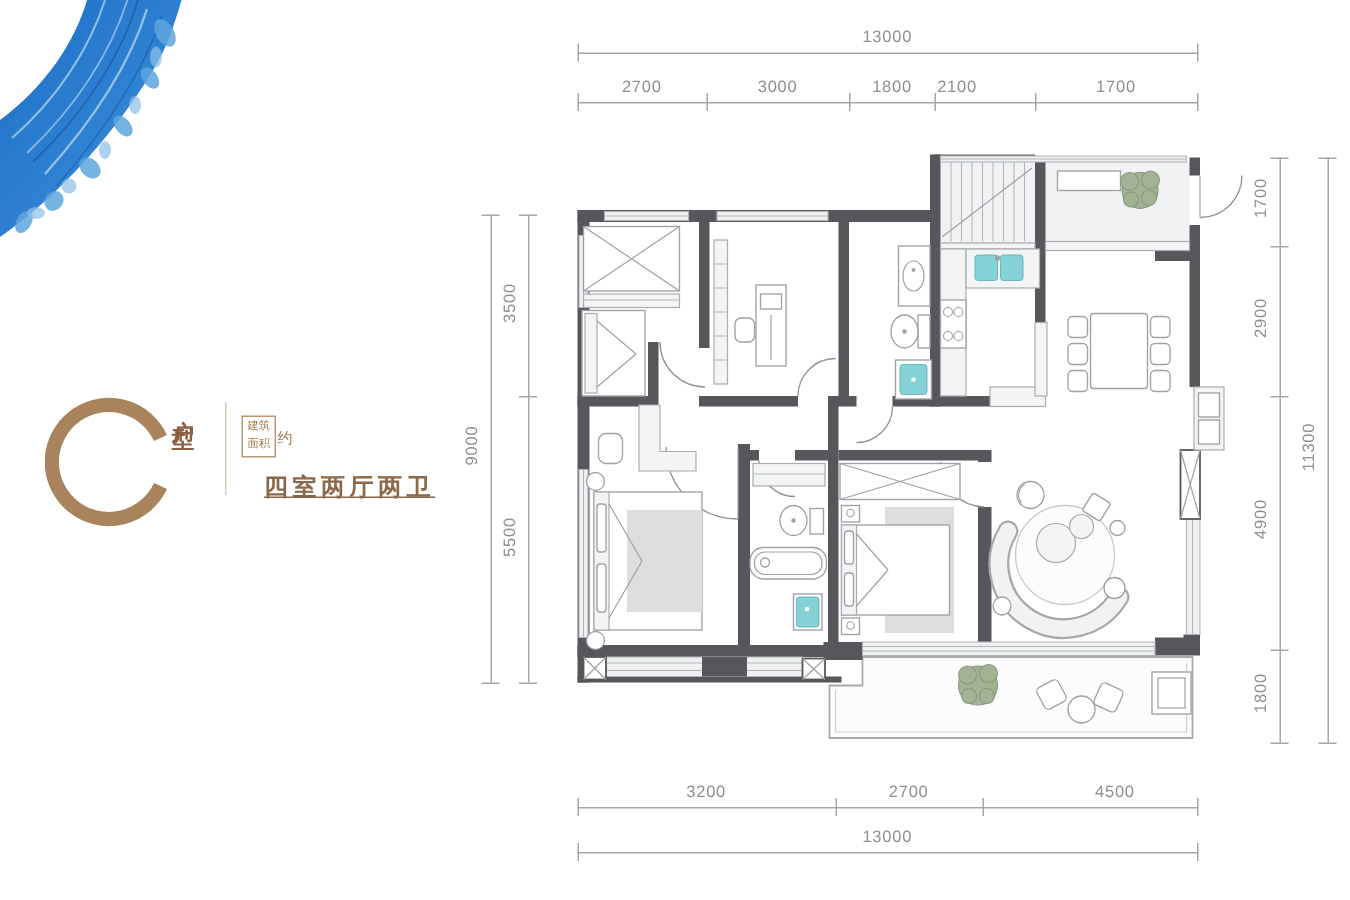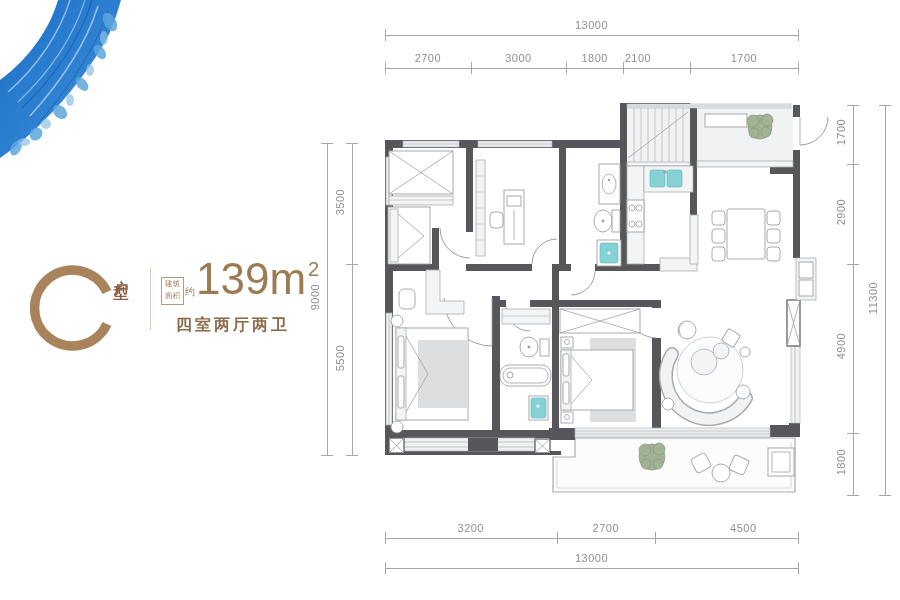--- a/index.html
+++ b/index.html
@@ -12,21 +12,21 @@
          color:#8a5c30;letter-spacing:8px;white-space:nowrap;}
   .type-label{position:absolute;left:111px;top:267px;writing-mode:vertical-rl;text-orientation:upright;
          font-size:15px;font-weight:bold;color:#8a6040;letter-spacing:6px;}
   .divider{position:absolute;left:150px;top:268px;width:1px;height:62px;background:#d6c9b6;}
   .area-box{position:absolute;left:161px;top:277px;width:21px;height:26px;border:1px solid #b49a76;
          color:#9c7a52;font-size:7.5px;line-height:12px;text-align:center;}
   .approx{position:absolute;left:185px;top:285px;font-size:10px;color:#9c7a52;}
   .area-value{position:absolute;left:196px;top:254px;font-size:44px;color:#9c7a52;}
   .area-sup{font-size:20px;position:relative;top:-18px;left:2px;}
   .rooms{position:absolute;left:176px;top:315px;font-size:16px;font-weight:bold;
-         color:#8a6848;letter-spacing:3px;white-space:nowrap;}
+         color:#8a6848;letter-spacing:3px;white-space:nowrap;text-decoration:underline;}
 
   
   .dim-line{position:absolute;background:#a4a7aa;}
   .dim-tick{position:absolute;background:#a4a7aa;}
   .dim-label{position:absolute;font-size:11px;color:#8d9093;text-align:center;letter-spacing:.5px;}
   .dim-label-v{transform:rotate(-90deg);transform-origin:center;}
 
   
   .plan{position:absolute;left:378px;top:95px;}
   .wall{fill:#56565b;}
@@ -85,21 +85,20 @@
   </svg>
 
   <div class="type-label">户型</div>
   <div class="divider"></div>
 
   <div class="area-box">
     <div>建筑</div>
     <div>面积</div>
   </div>
   <div class="approx">约</div>
-  <div class="area-value"><span>139m</span><span class="area-sup">2</span></div>
   <div class="rooms">四室两厅两卫</div>
 
   <svg class="plan" width="455" height="408" viewBox="378 95 455 408">
 
     <rect class="floor" x="697" y="108" width="96" height="53"></rect>
     <rect class="floor" x="627" y="107" width="63" height="56"></rect>
 
     <g>
       <path d="M553,457 L553,492 L795,492 L795,438 L575,438 L575,457 Z" fill="#fcfcfd" stroke="#a8abae" stroke-width="1.2"></path>
       <path d="M557,460 L557,488 L791,488 L791,442" fill="none" stroke="#cdd0d2" stroke-width="0.8"></path>

